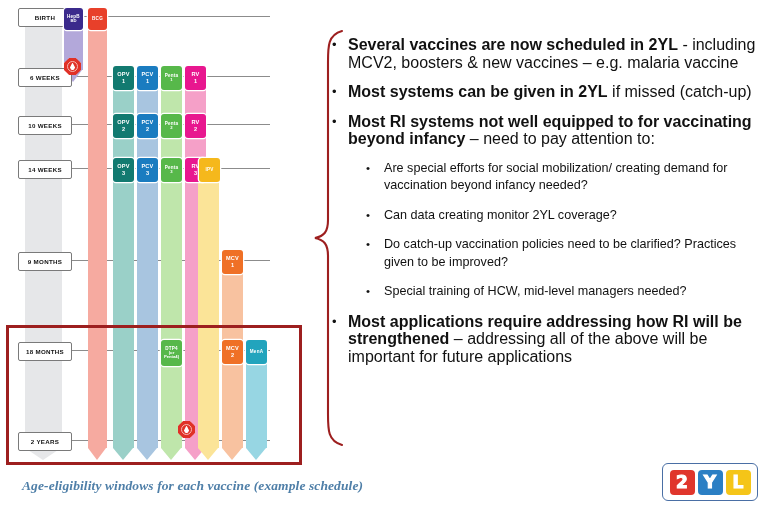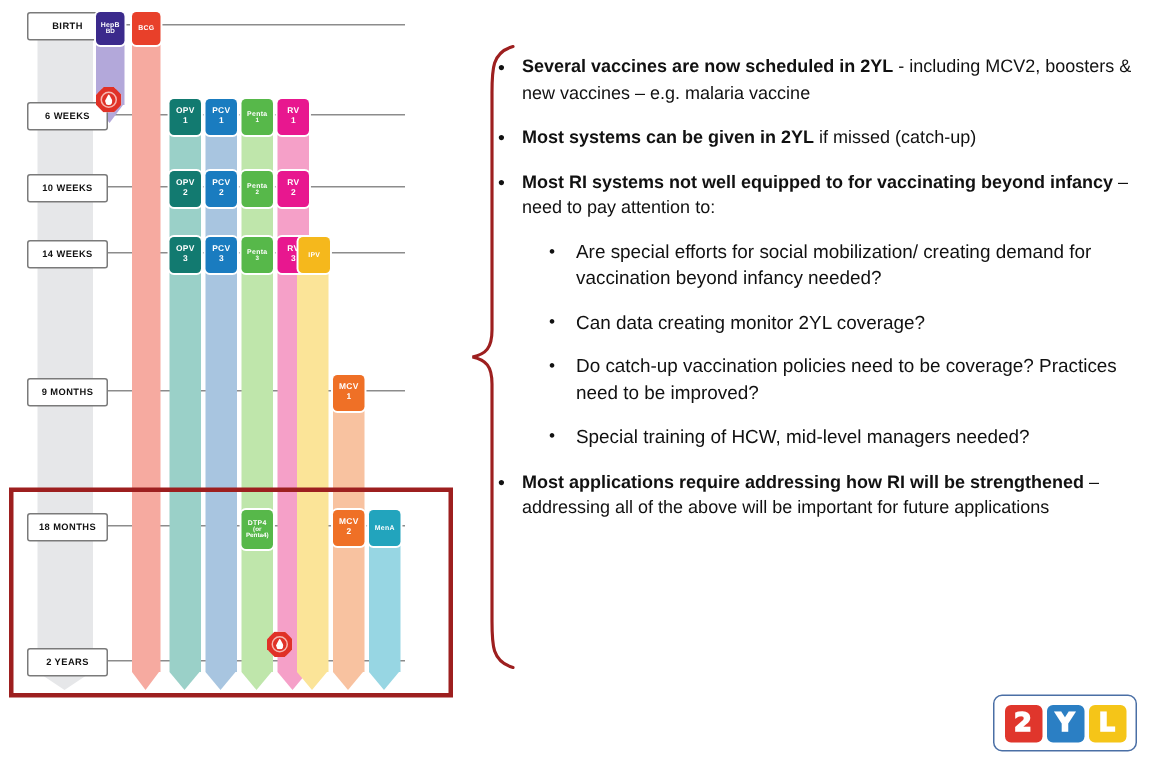--- a/index.html
+++ b/index.html
@@ -59,21 +59,21 @@
     font-family:"Liberation Serif",serif;font-style:italic;font-weight:bold;
     font-size:13.5px;color:#4f7fa8;letter-spacing:.1px;white-space:nowrap;}
 
   
   #brace{position:absolute;left:312px;top:28px;width:34px;height:420px;}
 
   #bullets{position:absolute;left:330px;top:36px;width:428px;}
   .b1{display:flex;margin-bottom:12px;}
   .b1 .dot{width:16px;flex:0 0 16px;font-size:13px;line-height:17px;color:#111;
     text-align:left;padding-left:2px;}
-  .b1 .txt{flex:1;font-size:12px;line-height:17.5px;color:#111;}
+  .b1 .txt{flex:1;font-size:16px;line-height:17.5px;color:#111;}
   .b1 .txt b{font-weight:bold;}
   .b2wrap{margin-left:36px;margin-top:4px;margin-bottom:4px;}
   .b2{display:flex;margin-bottom:12px;}
   .b2 .dot{width:18px;flex:0 0 18px;font-size:11.5px;line-height:17px;color:#111;}
   .b2 .txt{flex:1;font-size:12.6px;line-height:17.5px;color:#111;}
 
   
   #logo{position:absolute;left:662px;top:463px;width:96px;height:38px;
     border:1.3px solid #4a6fa5;border-radius:6px;background:#ffffff;
     display:flex;align-items:center;justify-content:center;gap:3px;
@@ -239,20 +239,21 @@
         <div class="drop" style="left: 178px; top: 421px;">
           <span class="oct"></span>
           <span class="inner"></span>
           <span class="dp"></span>
         </div>
       </div>
 
     <div id="redbox"></div>
   </div>
 
+  <div id="caption">Age-eligibility windows for each vaccine (example schedule)</div>
 
   <svg id="brace" viewBox="0 0 34 420" preserveAspectRatio="none">
     <path d="M30 3 C16 7, 16 18, 16 34 L16 192 C16 204, 12 208, 3 210 C12 212, 16 216, 16 228 L16 386 C16 402, 16 413, 30 417" fill="none" stroke="#9d1f1f" stroke-width="2.1" stroke-linecap="round"></path>
   </svg>
 
   <div id="bullets">
       <div class="b1">
         <span class="dot">•</span>
         <span class="txt"><b>Several vaccines are now scheduled in 2YL</b>  - including MCV2, boosters &amp; new vaccines – e.g. malaria vaccine</span>
       </div>
@@ -268,21 +269,21 @@
         <div class="b2">
           <span class="dot">•</span>
           <span class="txt">Are special efforts for social mobilization/ creating demand for vaccination beyond infancy needed?</span>
         </div>
         <div class="b2">
           <span class="dot">•</span>
           <span class="txt">Can data creating monitor 2YL coverage?</span>
         </div>
         <div class="b2">
           <span class="dot">•</span>
-          <span class="txt">Do catch-up vaccination policies need to be coverage?  Practices need to be improved?</span>
+          <span class="txt">Do catch-up vaccination policies need to be clarified?  Practices given to be improved?</span>
         </div>
         <div class="b2">
           <span class="dot">•</span>
           <span class="txt">Special training of HCW, mid-level managers needed?</span>
         </div>
       </div>
       <div class="b1">
         <span class="dot">•</span>
         <span class="txt"><b>Most applications require addressing how RI will be strengthened</b> – addressing all of the above will be important for future applications</span>
       </div>

